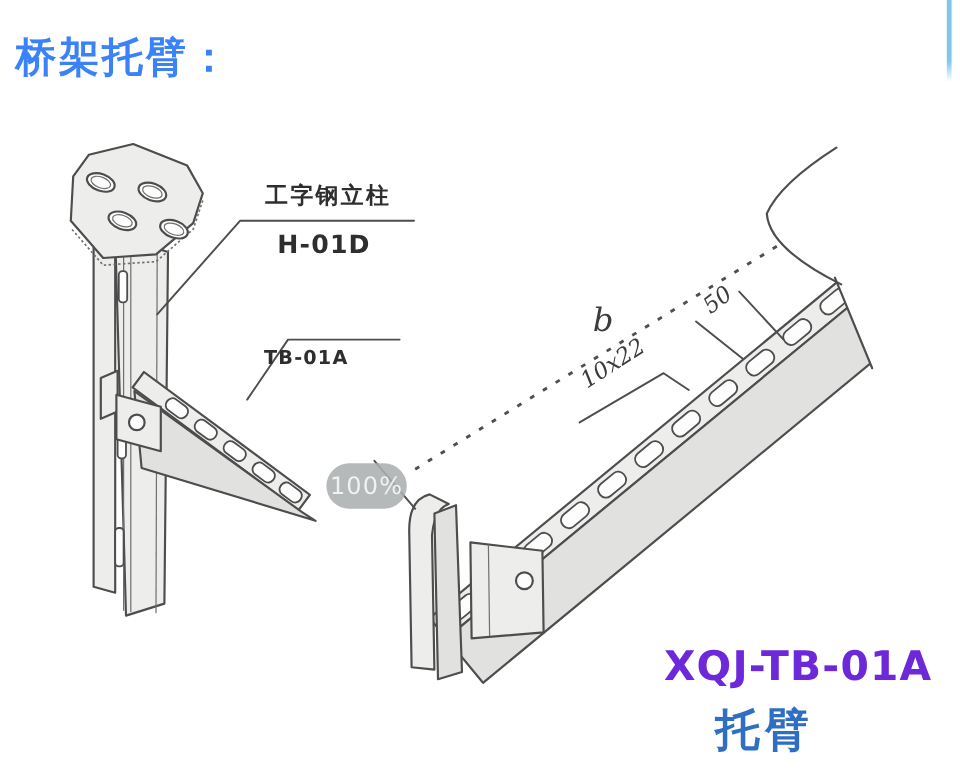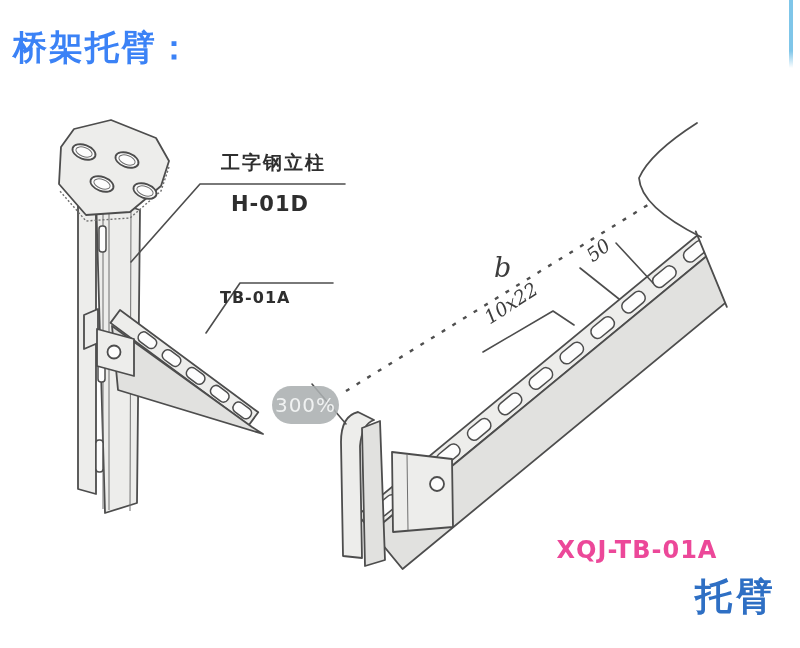--- a/index.html
+++ b/index.html
@@ -23,22 +23,22 @@
   .dim {
     font-family:"DejaVu Serif","Liberation Serif",serif;
     font-style:italic; color:#3c3c3c;
   }
   #dim-b { left:494px; top:252px; font-size:27px; }
   #dim-50 { left:586px; top:239px; font-size:19px; transform:rotate(-37deg); }
   #dim-slot { left:486px; top:308px; font-size:19px; transform:rotate(-33deg); transform-origin:left center; }
   #product-block {
     left:497px; top:536px; width:280px; text-align:center; white-space:normal;
   }
-  #product-model { font-size:24px; font-weight:700; color:#ec4899; letter-spacing:1px; }
-  #product-name  { font-size:37px; font-weight:700; color:#2e6fc4; margin-top:8px; letter-spacing:4px;text-align:right; }
+  #product-model { font-size:34px; font-weight:700; color:#6d28d9; letter-spacing:1px;text-align:right; }
+  #product-name  { font-size:37px; font-weight:700; color:#2e6fc4; margin-top:8px; letter-spacing:4px; }
   
   #zoom-badge {
     left:272px; top:386px; width:67px; height:38px; border-radius:19px;
     background:rgba(171,175,177,0.88);
     display:flex; align-items:center; justify-content:center;
     font-size:20px; color:#f0f2f2; letter-spacing:1px;
   }
   
   #scroll-strip {
     left:789px; top:0; width:4px; height:68px;
@@ -161,21 +161,21 @@
 
   <div class="abs callout" id="label-col-type">工字钢立柱</div>
   <div class="abs callout" id="label-col-model">H-01D</div>
   <div class="abs callout" id="label-bracket-model">TB-01A</div>
 
   <div class="abs dim" id="dim-b">b</div>
   <div class="abs dim" id="dim-50">50</div>
   <div class="abs dim" id="dim-slot">10x22</div>
 
   <div class="abs" id="zoom-badge">
-    <span>300%</span>
+    <span>100%</span>
   </div>
 
   <div class="abs" id="product-block">
     <div id="product-model">XQJ-TB-01A</div>
     <div id="product-name">托臂</div>
   </div>
 
   <div class="abs" id="scroll-strip"></div>
 </div>
 

